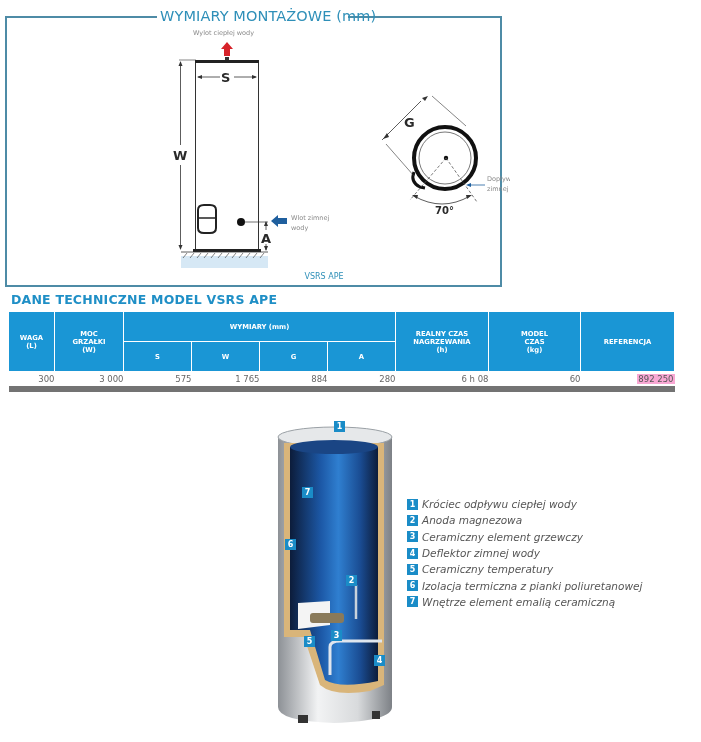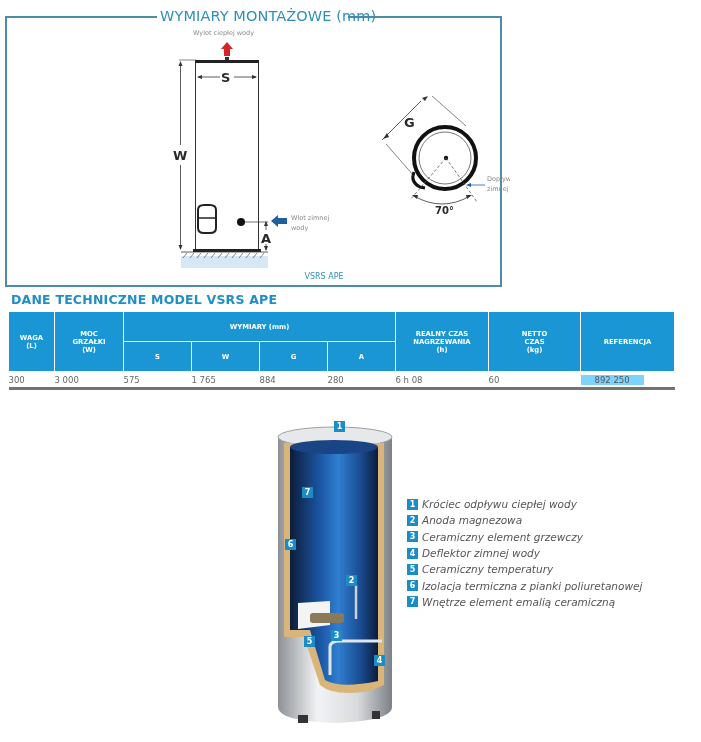--- a/index.html
+++ b/index.html
@@ -35,24 +35,24 @@
     border-collapse: collapse; table-layout: fixed;
   }
   table.spec th {
     background: #1a96d5; color: #ffffff; font-size: 6.8px; font-weight: bold;
     text-align: center; line-height: 8px; border: 1px solid #ffffff; padding: 0 2px;
   }
   table.spec tr.h1 th { height: 30px; }
   table.spec tr.h2 th { height: 30px; }
   table.spec th.tall { height: 42px; }
   table.spec td {
-    font-size: 8.5px; color: #666; text-align: left; height: 17px;
-    border-bottom: 3px solid #737373; background: #fff;
-  }
-  .ref-hl { background: #7dd3fc; color: #555; padding: 0 14px; }
+    font-size: 8.5px; color: #666; text-align: right; height: 17px;
+    border-bottom: 6px solid #737373; background: #fff;
+  }
+  .ref-hl { background: #f9a8d4; color: #555; padding: 0 1px; }
 
   
   .cutaway { position: absolute; left: 270px; top: 415px; width: 130px; height: 325px; }
   .badge {
     display: inline-block; width: 11px; height: 11px; background: #1a8cc7; color: #fff;
     font-size: 8px; line-height: 11px; text-align: center; font-weight: bold;
   }
   .cut-badge { position: absolute; }
 
   .legend { position: absolute; left: 407px; top: 496px; }
@@ -186,21 +186,21 @@
       <span>WAGA</span><br><span>(L)</span>
     </th>
     <th rowspan="2" class="tall">
       <span>MOC</span><br><span>GRZAŁKI</span><br><span>(W)</span>
     </th>
     <th colspan="4">WYMIARY (mm)</th>
     <th rowspan="2" class="tall">
       <span>REALNY CZAS</span><br><span>NAGRZEWANIA</span><br><span>(h)</span>
     </th>
     <th rowspan="2" class="tall">
-      <span>NETTO</span><br><span>CZAS</span><br><span>(kg)</span>
+      <span>MODEL</span><br><span>CZAS</span><br><span>(kg)</span>
     </th>
     <th rowspan="2" class="tall">REFERENCJA</th>
   </tr>
   <tr class="h2">
     <th>S</th>
     <th>W</th>
     <th>G</th>
     <th>A</th>
   </tr>
   <tr>

